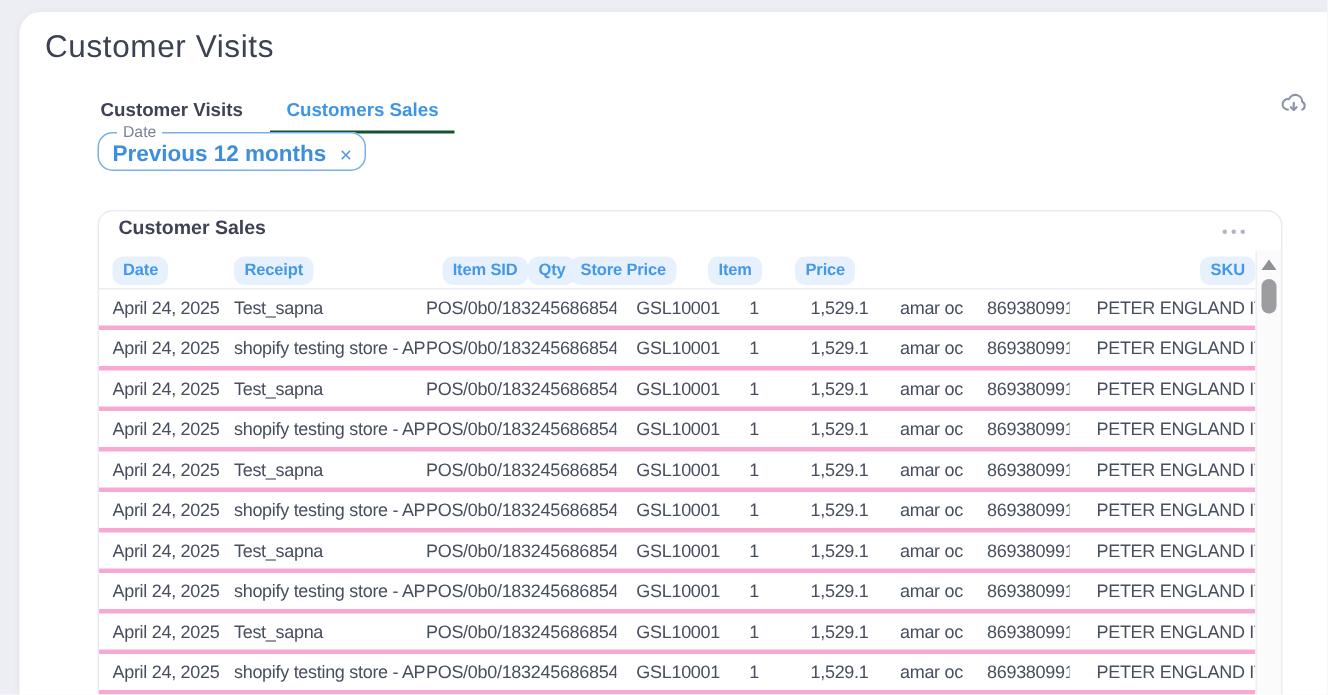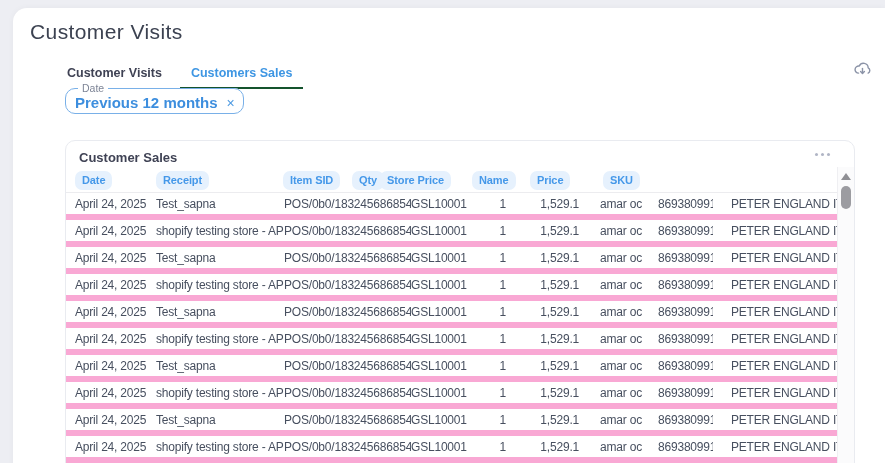--- a/index.html
+++ b/index.html
@@ -23,39 +23,39 @@
   .date-filter { position:absolute; left:52px; top:74px; width:133px; height:32px;
     border:1.5px solid #79b0e8; border-radius:10px; padding:1px 8px 0 9px; background:#fff; }
   .date-filter legend { font-size:10.5px; color:#7d8496; padding:0 4px; margin-left:3px; }
   .date-filter .chip-row { display:flex; align-items:center; margin-top:-1px; }
   .date-filter .chip-label { font-size:15px; font-weight:700; color:#3d8ede; white-space:nowrap; }
   .date-filter .chip-close { font-size:14px; font-weight:400; color:#4d9ae2; margin-left:9px; cursor:pointer; line-height:1; }
 
   .table-card { position:absolute; left:52px; top:132px; width:790px; height:345px;
     background:#fff; border:1px solid #e9ebf0; border-radius:10px; overflow:hidden; }
   .card-head { position:relative; height:26px; }
-  .card-title { position:absolute; left:13px; top:9px; font-size:13px; font-weight:700; color:#3f4254; }
+  .card-title { position:absolute; left:13px; top:3px; font-size:13px; font-weight:700; color:#3f4254; }
   .menu-dots { position:absolute; right:20px; top:8px; display:flex; gap:3px; cursor:pointer; padding:4px; }
   .menu-dots i { width:3px; height:3px; border-radius:50%; background:#b0b5c5; display:block; }
 
   .thead { position:absolute; left:0; right:17px; top:26px; height:26px; display:flex;
     align-items:center; padding-left:9px; border-bottom:1px solid #ececef; }
   .tbody { position:absolute; left:0; right:17px; top:52px; bottom:0; overflow:hidden; }
   .trow { display:flex; align-items:center; height:27px; padding-left:9px;
-    border-bottom:6px solid #f9a8d4; cursor:pointer; }
+    border-bottom:3px solid #f9a8d4; cursor:pointer; }
 
   .hcell, .tcell { flex:none; }
   .tcell { font-size:12px; color:#474f5f; letter-spacing:-0.2px; white-space:nowrap; overflow:hidden; }
   .hcell { white-space:nowrap; }
   .hchip { display:inline-block; background:#e6f1fd; color:#4598e9; font-size:11px; font-weight:700;
     padding:4px 7px; border-radius:7px; line-height:1; letter-spacing:-0.1px; cursor:pointer; }
   .col-0 { width:81px; } .col-1 { width:128px; } .col-2 { width:127px; }
-  .col-3 { width:69px; } .col-4 { width:26px; } .col-5 { width:73px; }
+  .col-3 { width:69px;text-align:right; } .col-4 { width:26px; } .col-5 { width:73px; }
   .col-6 { width:70px; padding-left:21px; } .col-7 { width:64px; padding-left:9px; }
-  .col-8 { flex:1 1 0; min-width:0; padding-left:18px; }
+  .col-8 { flex:1 1 0; min-width:0; padding-left:18px;text-align:right; }
   .al-right { text-align:right; }
 
   .vscroll { position:absolute; top:26px; right:0; bottom:0; width:17px;
     background:#fbfbfc; border-left:1px solid #efeff2; }
   .scroll-up { position:absolute; top:6px; left:3px; width:0; height:0; cursor:pointer;
     border-left:5px solid transparent; border-right:5px solid transparent; border-bottom:7px solid #8f8f94; }
   .vthumb { position:absolute; top:19px; left:3px; width:10px; height:23px;
     border-radius:5px; background:#9c9ca1; cursor:grab; }
 </style>
 </head>
@@ -97,21 +97,21 @@
           <i></i>
         </div>
     </div>
 
     <div class="thead">
         <div class="hcell col-0"><span class="hchip">Date</span></div>
         <div class="hcell col-2"><span class="hchip">Receipt</span></div>
         <div class="hcell col-3"><span class="hchip">Item SID</span></div>
         <div class="hcell col-4 al-right"><span class="hchip">Qty</span></div>
         <div class="hcell col-5 al-right"><span class="hchip">Store Price</span></div>
-        <div class="hcell col-6"><span class="hchip">Name</span></div>
+        <div class="hcell col-6"><span class="hchip">Item</span></div>
         <div class="hcell col-7"><span class="hchip">Price</span></div>
         <div class="hcell col-8"><span class="hchip">SKU</span></div>
       </div>
     <div class="tbody">
         <div class="trow">
           <div class="tcell col-0">April 24, 2025</div>
           <div class="tcell col-1">Test_sapna</div>
           <div class="tcell col-2">POS/0b0/183245686854</div>
           <div class="tcell col-3">GSL10001</div>
           <div class="tcell col-4 al-right">1</div>

